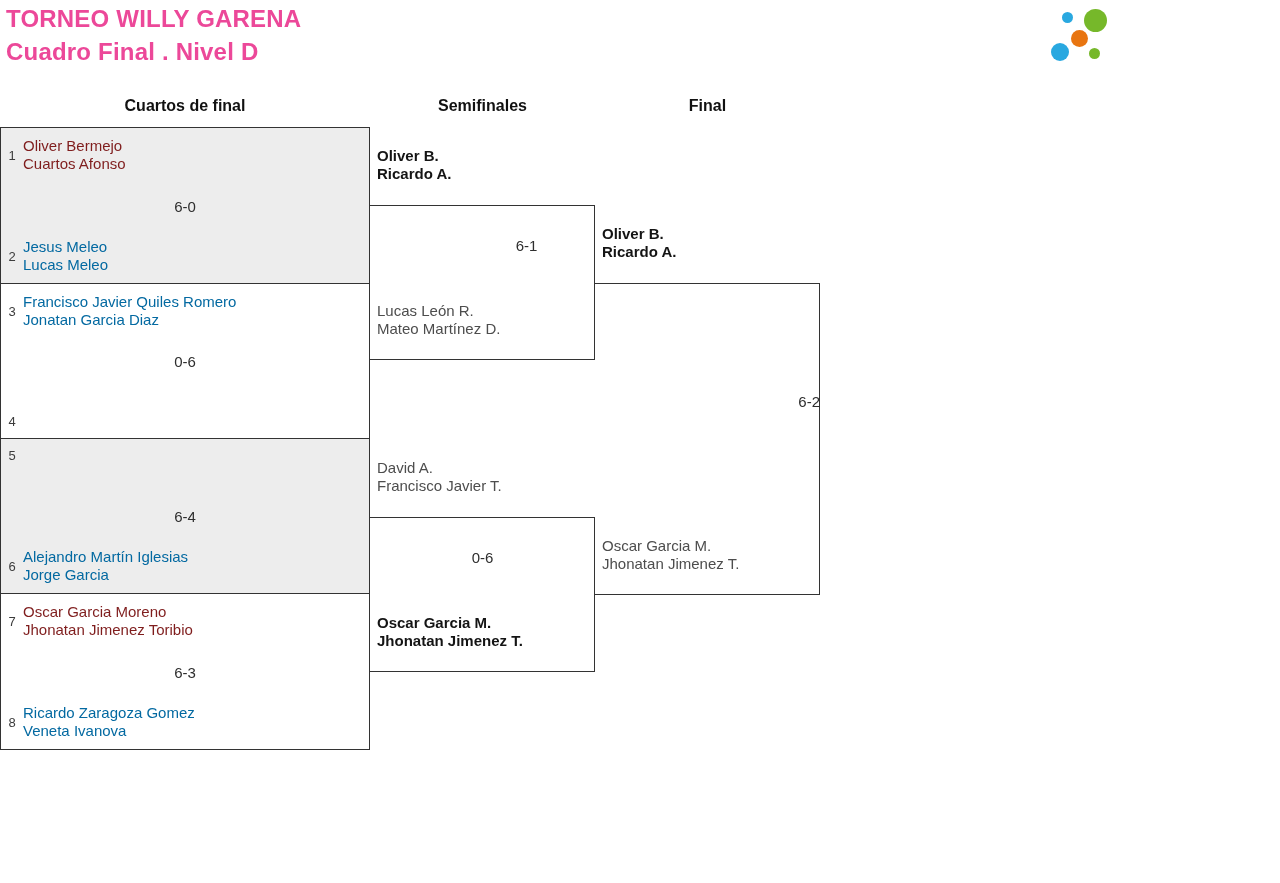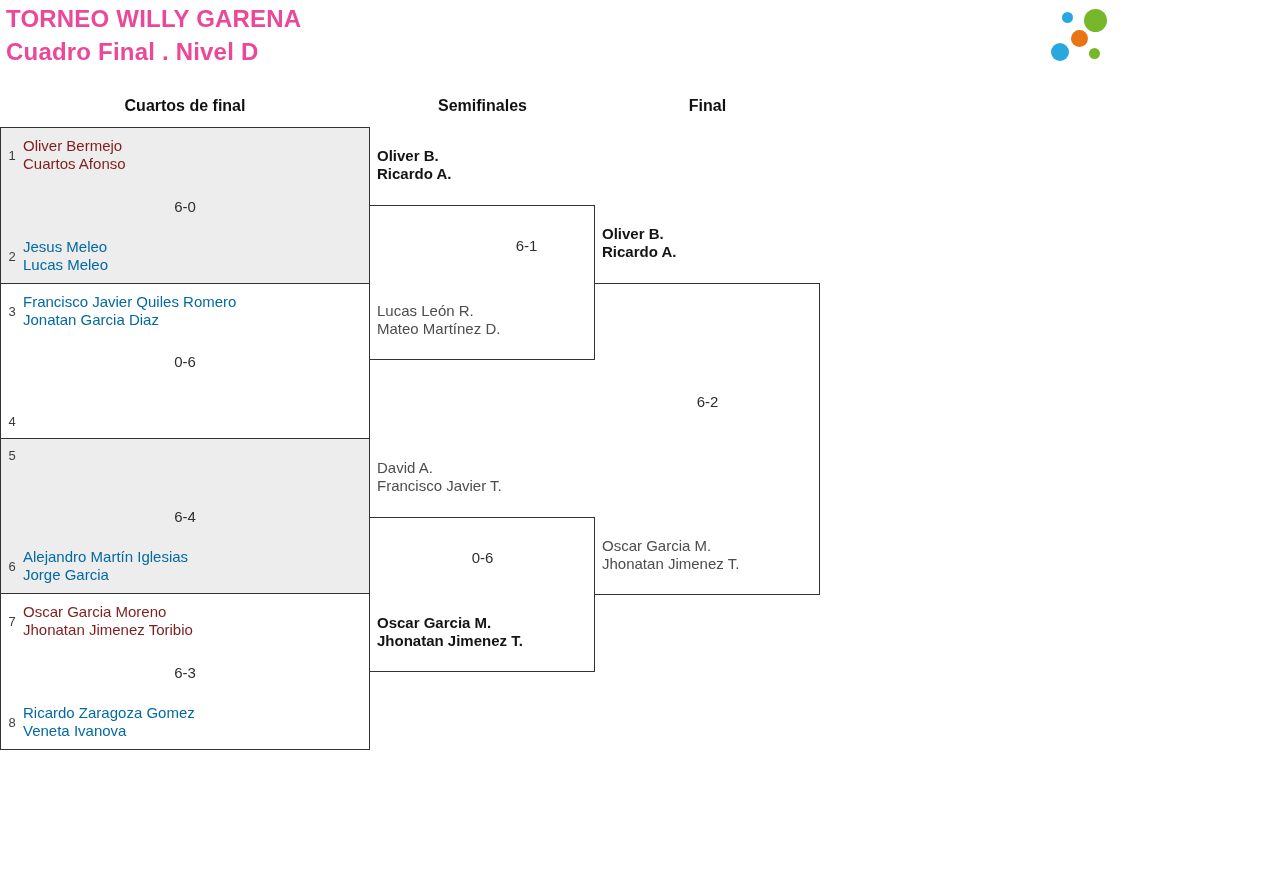--- a/index.html
+++ b/index.html
@@ -67,21 +67,21 @@
   .l-sf1-top{top:147px;}
   .l-sf1-bot{top:302px;}
   .l-sf2-top{top:459px;}
   .l-sf2-bot{top:614px;}
   .l-f-top{top:225px;}
   .l-f-bot{top:537px;}
 
   .float-score{width:225px;text-align:center;font-size:15px;color:#2e2e2e;}
   .s-sf1{left:370px;top:237px;margin-left:44px;}
   .s-sf2{left:370px;top:549px;}
-  .s-f  {left:595px;top:393px;}
+  .s-f  {left:595px;top:393px;text-align:right;}
 </style>
 </head>
 <body>
 
 <div class="abs page-titles">
   <h1>TORNEO WILLY GARENA</h1>
   <h2>Cuadro Final . Nivel D</h2>
 </div>
 
 <div class="abs logo">

